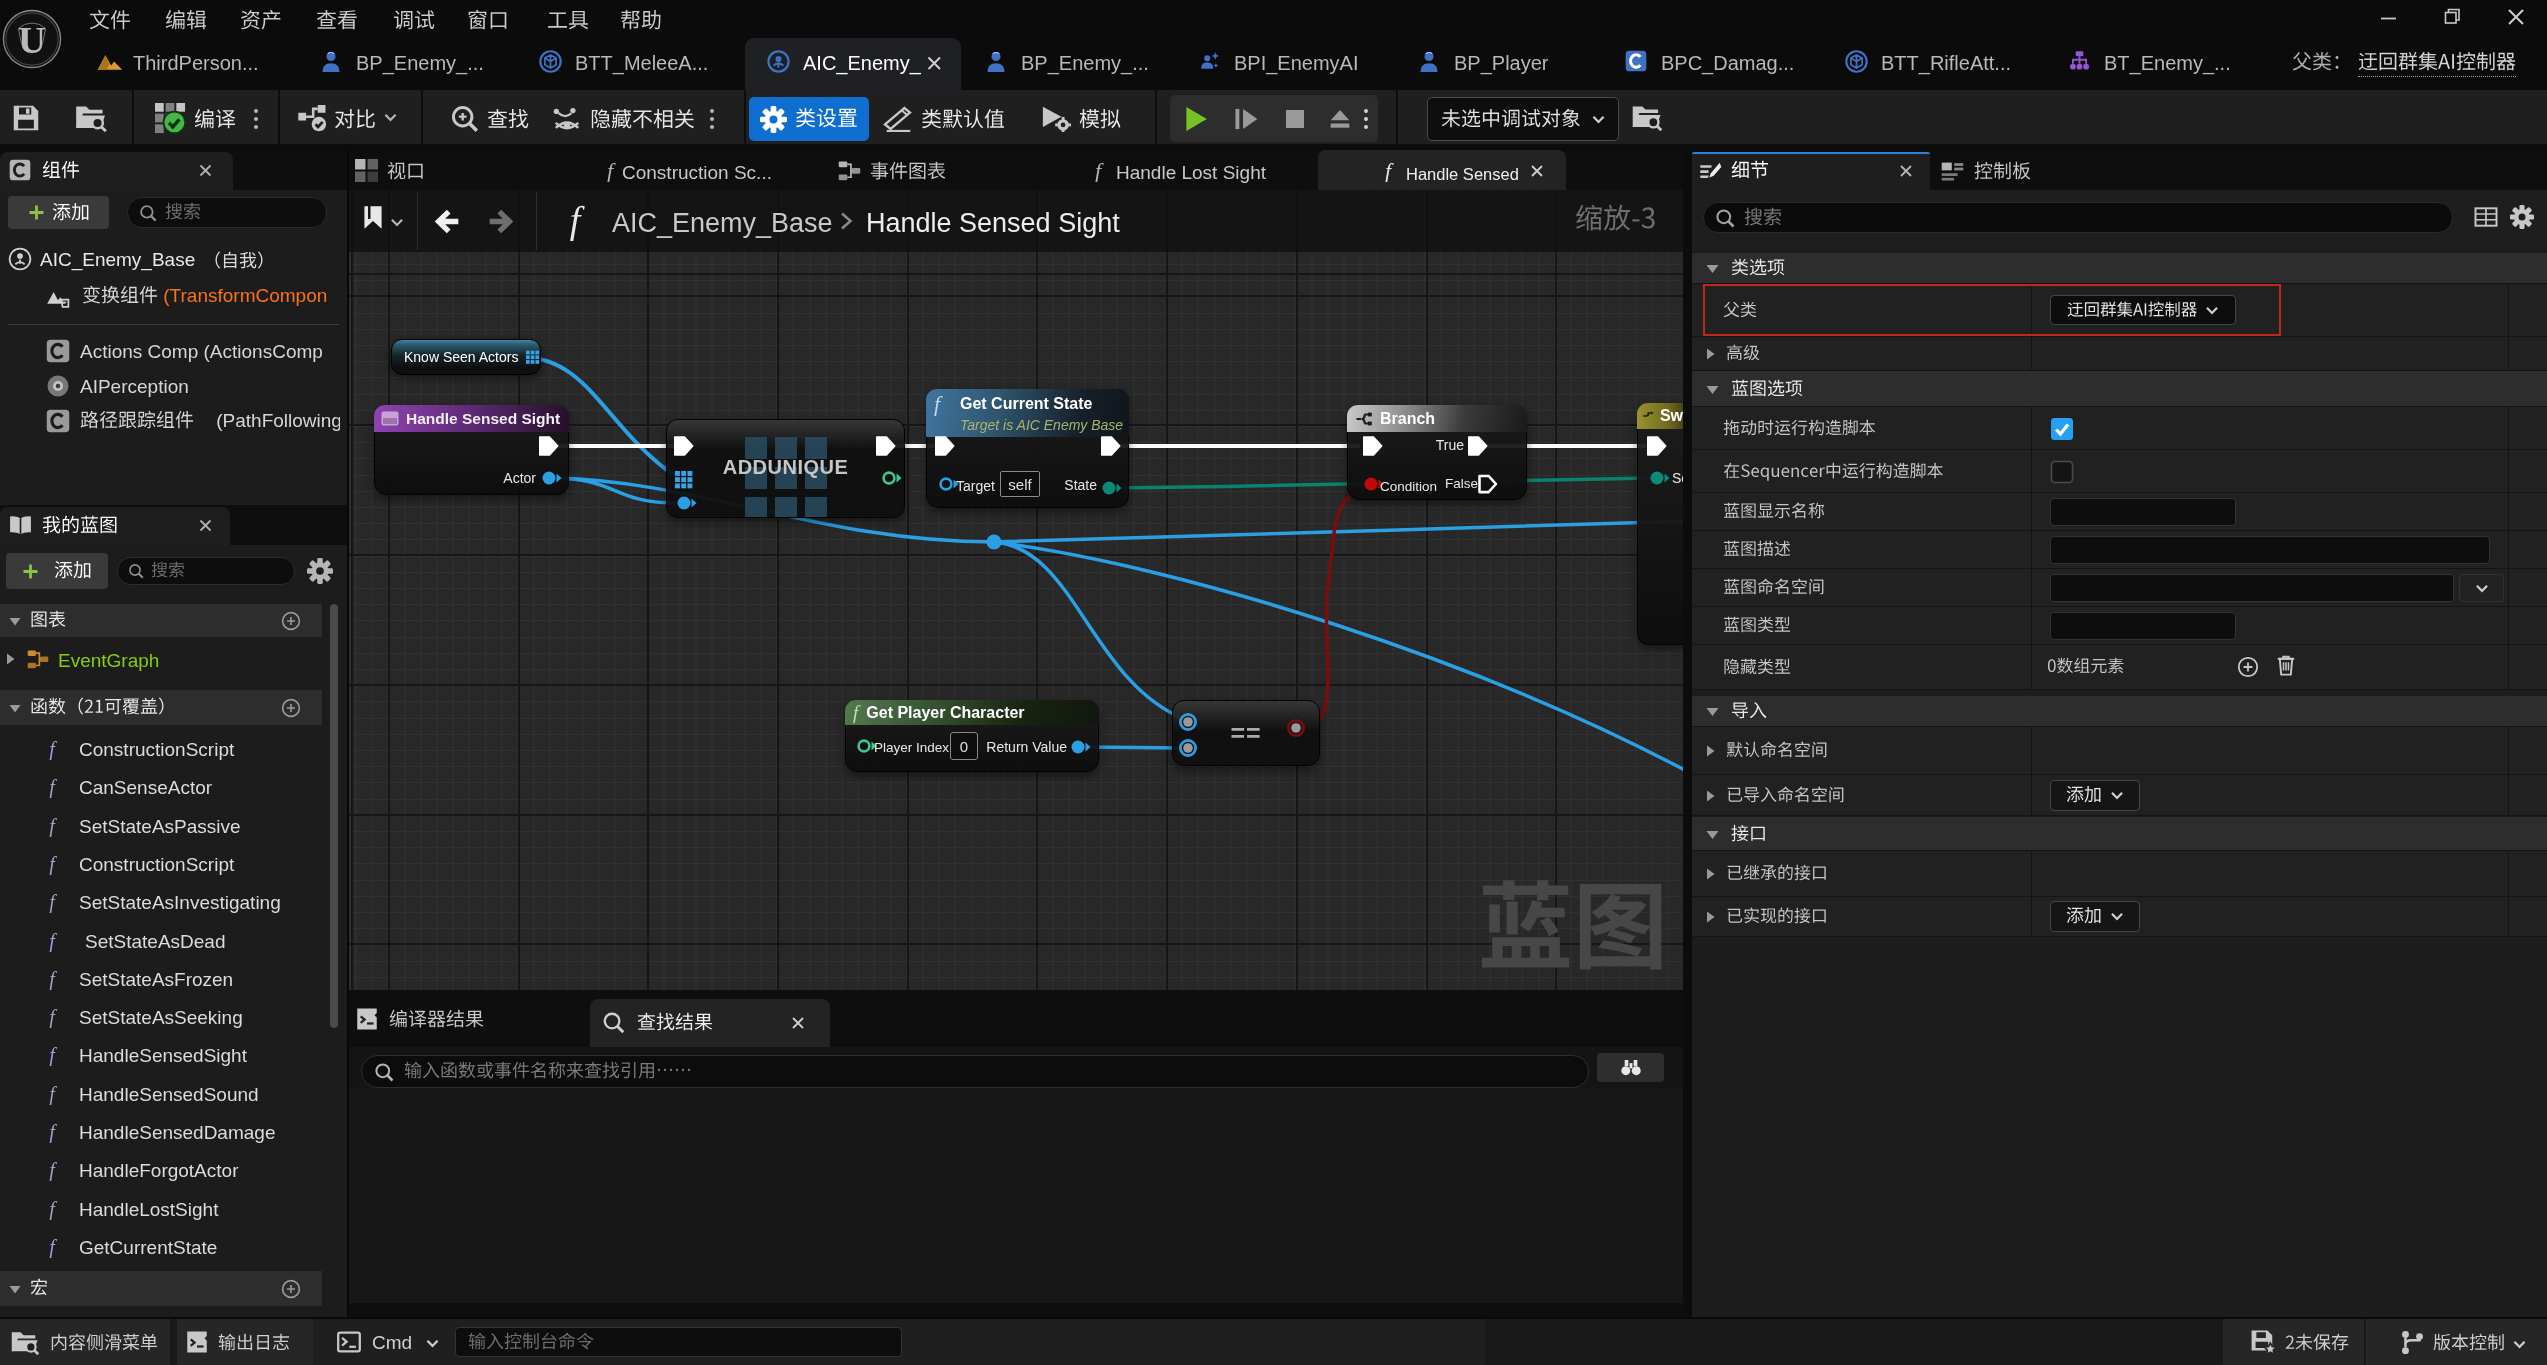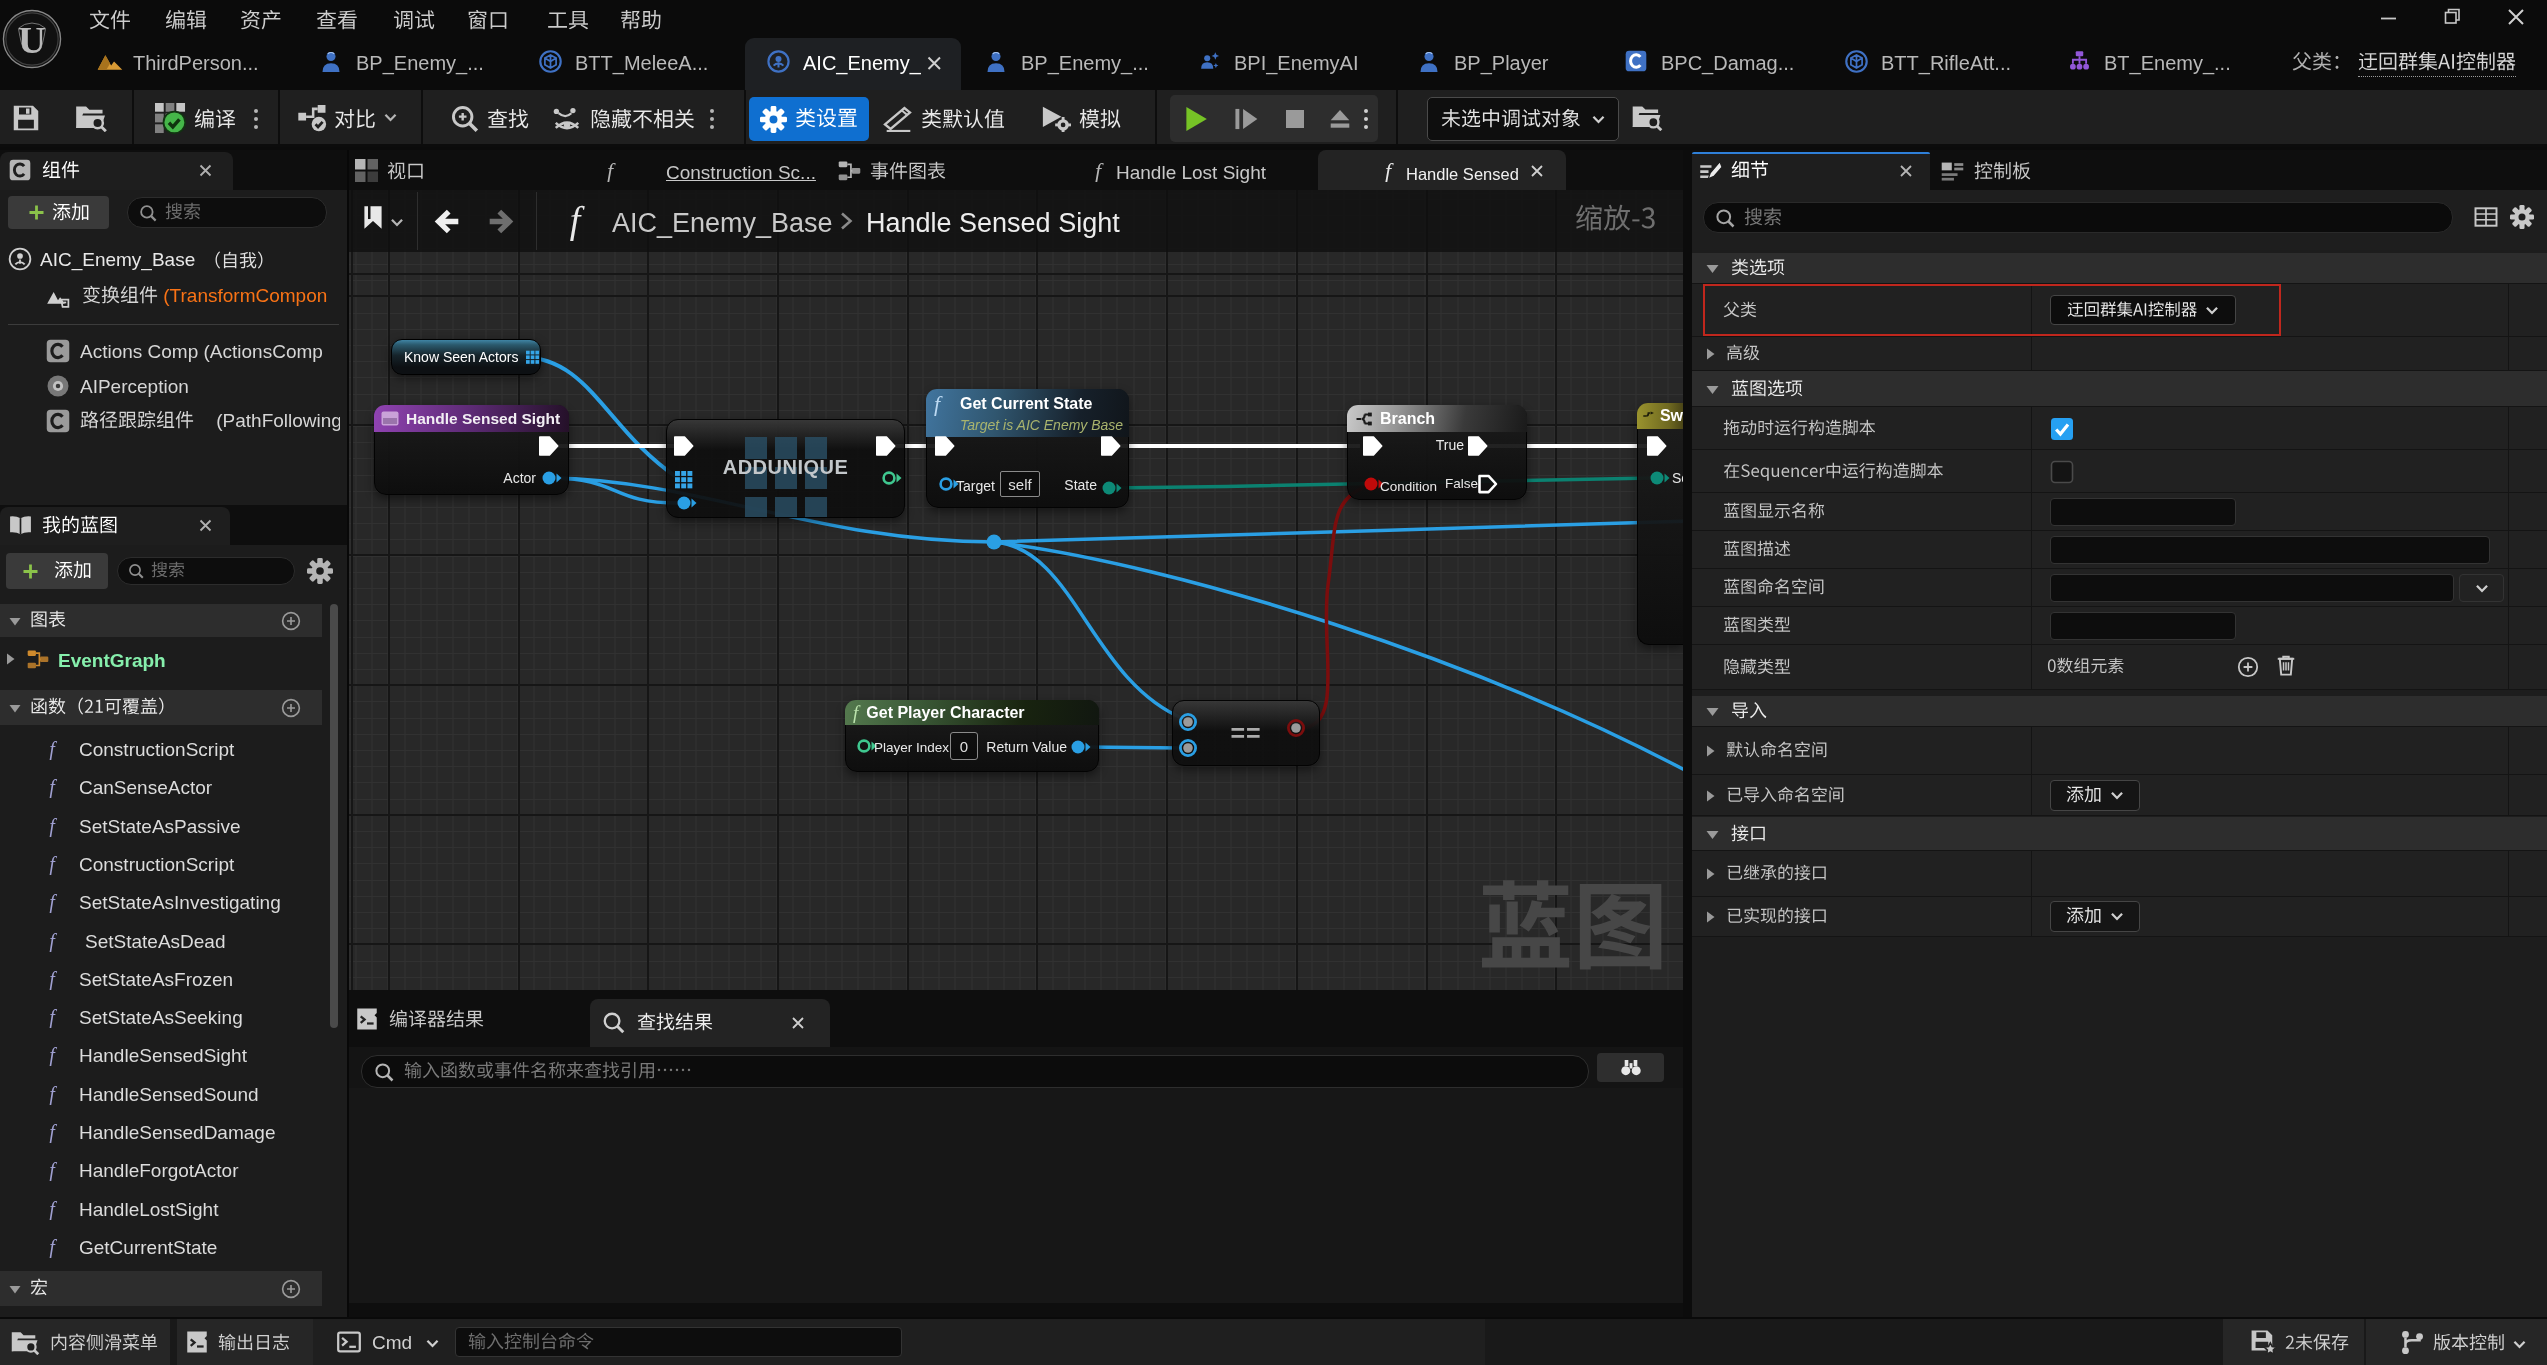--- a/index.html
+++ b/index.html
@@ -606,21 +606,21 @@
       </svg>
     </div>
     <div style="position:absolute;left:27px;top:649px;width:22px;height:20px;">
       <svg width="22" height="22" viewBox="0 0 16 16" fill="#cf8a2d">
         <rect x="0.5" y="1" width="6" height="4" rx="0.8"></rect>
 <rect x="9.5" y="5.5" width="6" height="4" rx="0.8" opacity=".8"></rect>
         <rect x="0.5" y="10" width="6" height="4" rx="0.8" opacity=".8"></rect>
 <path d="M6.5 3 h2.5 v4.5 h1 M6.5 12 h2.5 v-4.5" stroke="#cf8a2d" stroke-width="1.2" fill="none"></path>
       </svg>
     </div>
-    <div style="position:absolute;left:58px;top:650px;color:#86efac;font-size:19px;font-weight:bold;white-space:nowrap;">EventGraph</div>
+    <div style="position:absolute;left:58px;top:650px;color:#84cc16;font-size:19px;font-weight:normal;white-space:nowrap;">EventGraph</div>
     <div style="position:absolute;left:0px;top:690px;width:322px;height:35px;background:#2d2d2d;"></div>
     <div style="position:absolute;left:8px;top:702.5px;width:14px;height:11px;">
       <svg width="14" height="11">
         <path d="M1.5 2 L12.5 2 L7 9.5Z" fill="#9a9a9a"></path>
       </svg>
     </div>
     <div style="position:absolute;left:30px;top:695.5px;height:24px;display:flex;align-items:center;">
       <svg width="146.0" height="22.5" viewBox="0 -937 8110 1250" fill="#e8e8e8" style="overflow:visible;">
         <use href="#g69" x="0"></use>
         <use href="#g70" x="1000"></use>
@@ -754,21 +754,21 @@
       <svg width="38.0" height="23.8" viewBox="0 -937 2000 1250" fill="#c8c8c8" style="overflow:visible;">
         <use href="#g76" x="0"></use>
         <use href="#g11" x="1000"></use>
       </svg>
     </div>
     <div style="position:absolute;left:599px;top:160px;width:22px;height:22px;">
       <svg width="22" height="22" viewBox="0 0 16 16">
         <text x="8" y="12.8" font-family="Liberation Serif,serif" font-style="italic" font-size="16" fill="#b5b5b5" text-anchor="middle">f</text>
       </svg>
     </div>
-    <div style="position:absolute;left:666px;top:162px;color:#c8c8c8;font-size:19px;font-weight:normal;white-space:nowrap;text-decoration:underline;">Construction Sc...</div>
+    <div style="position:absolute;left:622px;top:162px;color:#c8c8c8;font-size:19px;font-weight:normal;white-space:nowrap;">Construction Sc...</div>
     <div style="position:absolute;left:838px;top:160px;width:23px;height:21px;">
       <svg width="23" height="23" viewBox="0 0 16 16" fill="#b5b5b5">
         <rect x="0.5" y="1" width="6" height="4" rx="0.8"></rect>
 <rect x="9.5" y="5.5" width="6" height="4" rx="0.8" opacity=".8"></rect>
         <rect x="0.5" y="10" width="6" height="4" rx="0.8" opacity=".8"></rect>
 <path d="M6.5 3 h2.5 v4.5 h1 M6.5 12 h2.5 v-4.5" stroke="#b5b5b5" stroke-width="1.2" fill="none"></path>
       </svg>
     </div>
     <div style="position:absolute;left:870px;top:160px;">
       <svg width="76.0" height="23.8" viewBox="0 -937 4000 1250" fill="#c8c8c8" style="overflow:visible;">

